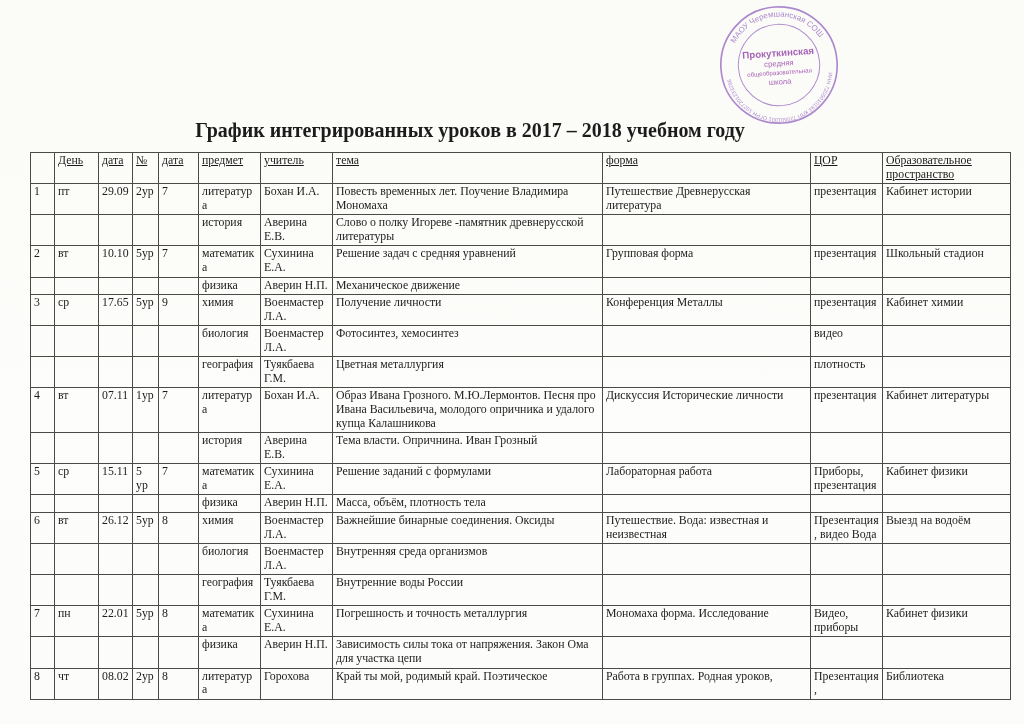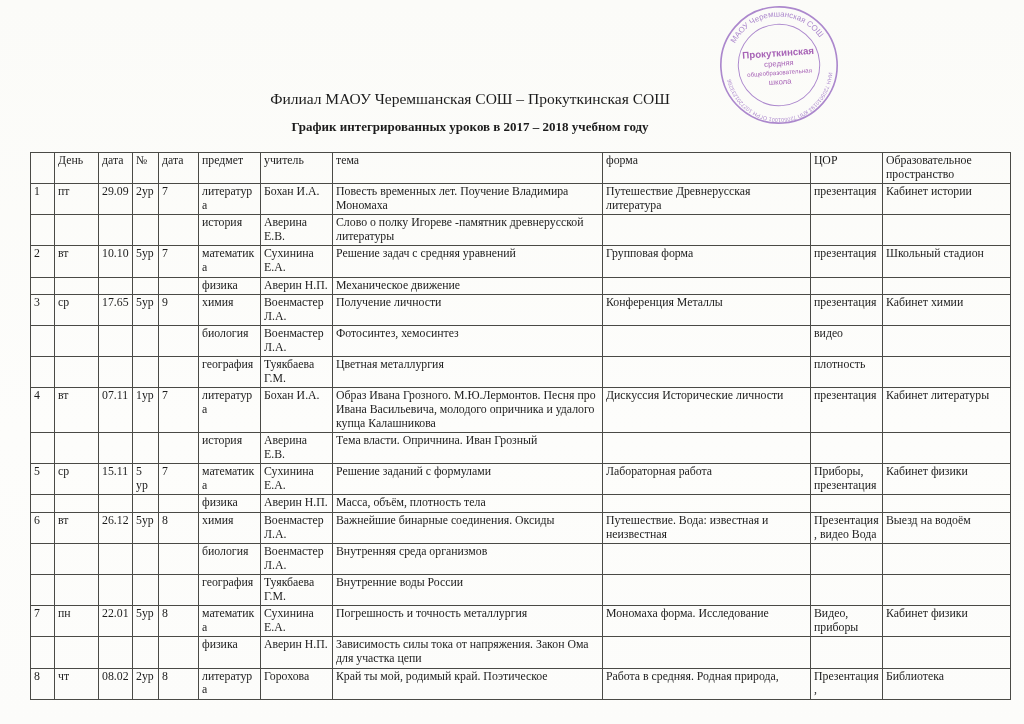--- a/index.html
+++ b/index.html
@@ -26,21 +26,21 @@
     width: 940px;
     text-align: center;
     font-size: 15.5px;
   }
   .doc-title {
     position: absolute;
     top: 119px;
     left: 0;
     width: 940px;
     text-align: center;
-    font-size: 13px;
+    font-size: 20px;
     font-weight: bold;
   }
   .stamp {
     position: absolute;
     left: 716px;
     top: 2px;
     opacity: 0.82;
     transform: rotate(-4deg);
   }
   .stamp text, .stamp textPath {
@@ -58,29 +58,28 @@
   }
   table.schedule th, table.schedule td {
     border: 1px solid #4a4a46;
     padding: 1px 3px 2px 3px;
     vertical-align: top;
     text-align: left;
     font-weight: normal;
     overflow: hidden;
     word-wrap: break-word;
   }
-  table.schedule thead th { height: 26px; }
+  table.schedule thead th { height: 26px; text-decoration: underline; }
 </style>
 </head>
 <body>
 
 <div class="page">
 
 
-  <div class="org-line">Филиал МАОУ Черемшанская СОШ – Прокуткинская СОШ</div>
 
   <div class="doc-title">График интегрированных уроков в 2017 – 2018 учебном году</div>
 
   <svg class="stamp" viewBox="0 0 130 130" width="126" height="126">
     <defs>
       <path id="arcTop" d="M 14 66 A 51 51 0 0 1 116 66"></path>
       <path id="arcBottom" d="M 116 69 A 51 51 0 0 1 14 69"></path>
     </defs>
     <circle cx="65" cy="65" r="60" fill="none" stroke="#9b6fc4" stroke-width="1.7"></circle>
     <circle cx="65" cy="65" r="42" fill="none" stroke="#9b6fc4" stroke-width="1"></circle>
@@ -336,20 +335,20 @@
     </tr>
         <tr>
       <td>8</td>
       <td>чт</td>
       <td>08.02</td>
       <td>2ур</td>
       <td>8</td>
       <td>литература</td>
       <td>Горохова</td>
       <td>Край ты мой, родимый край. Поэтическое</td>
-      <td>Работа в средняя. Родная природа,</td>
+      <td>Работа в группах. Родная уроков,</td>
       <td>Презентация,</td>
       <td>Библиотека</td>
     </tr>
       </tbody>
   </table>
 
 </div>
 
 </body></html>

